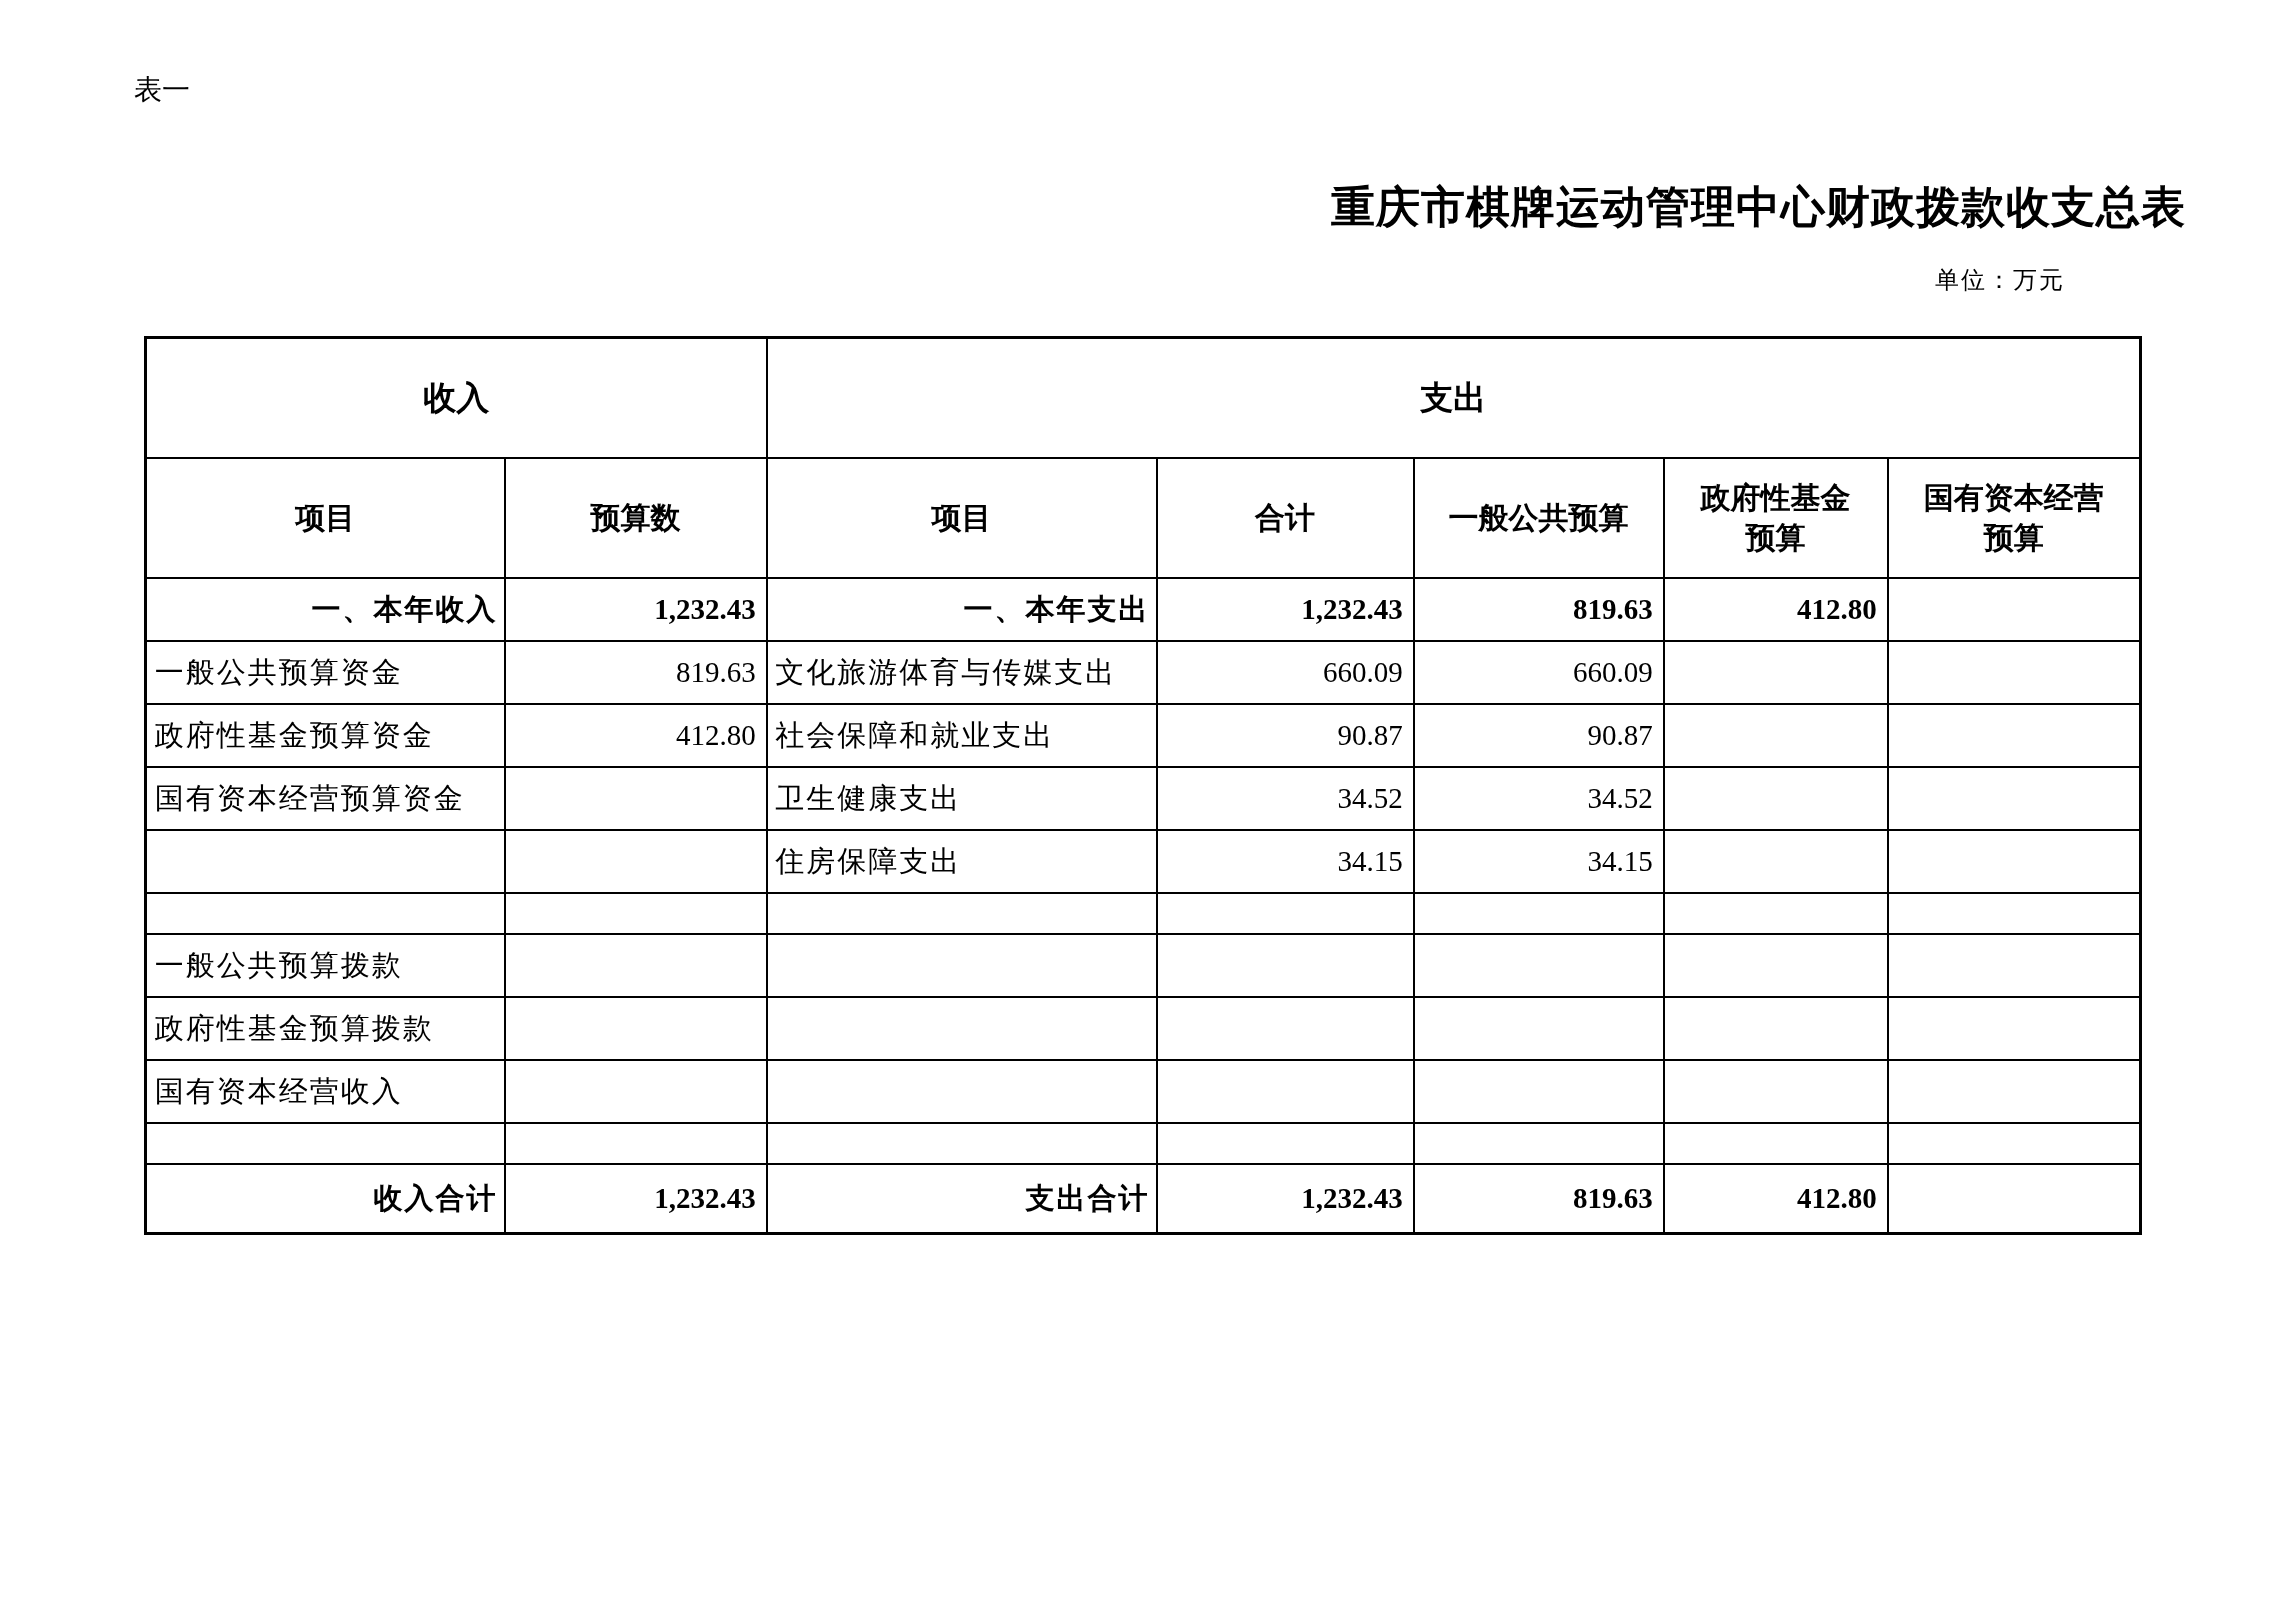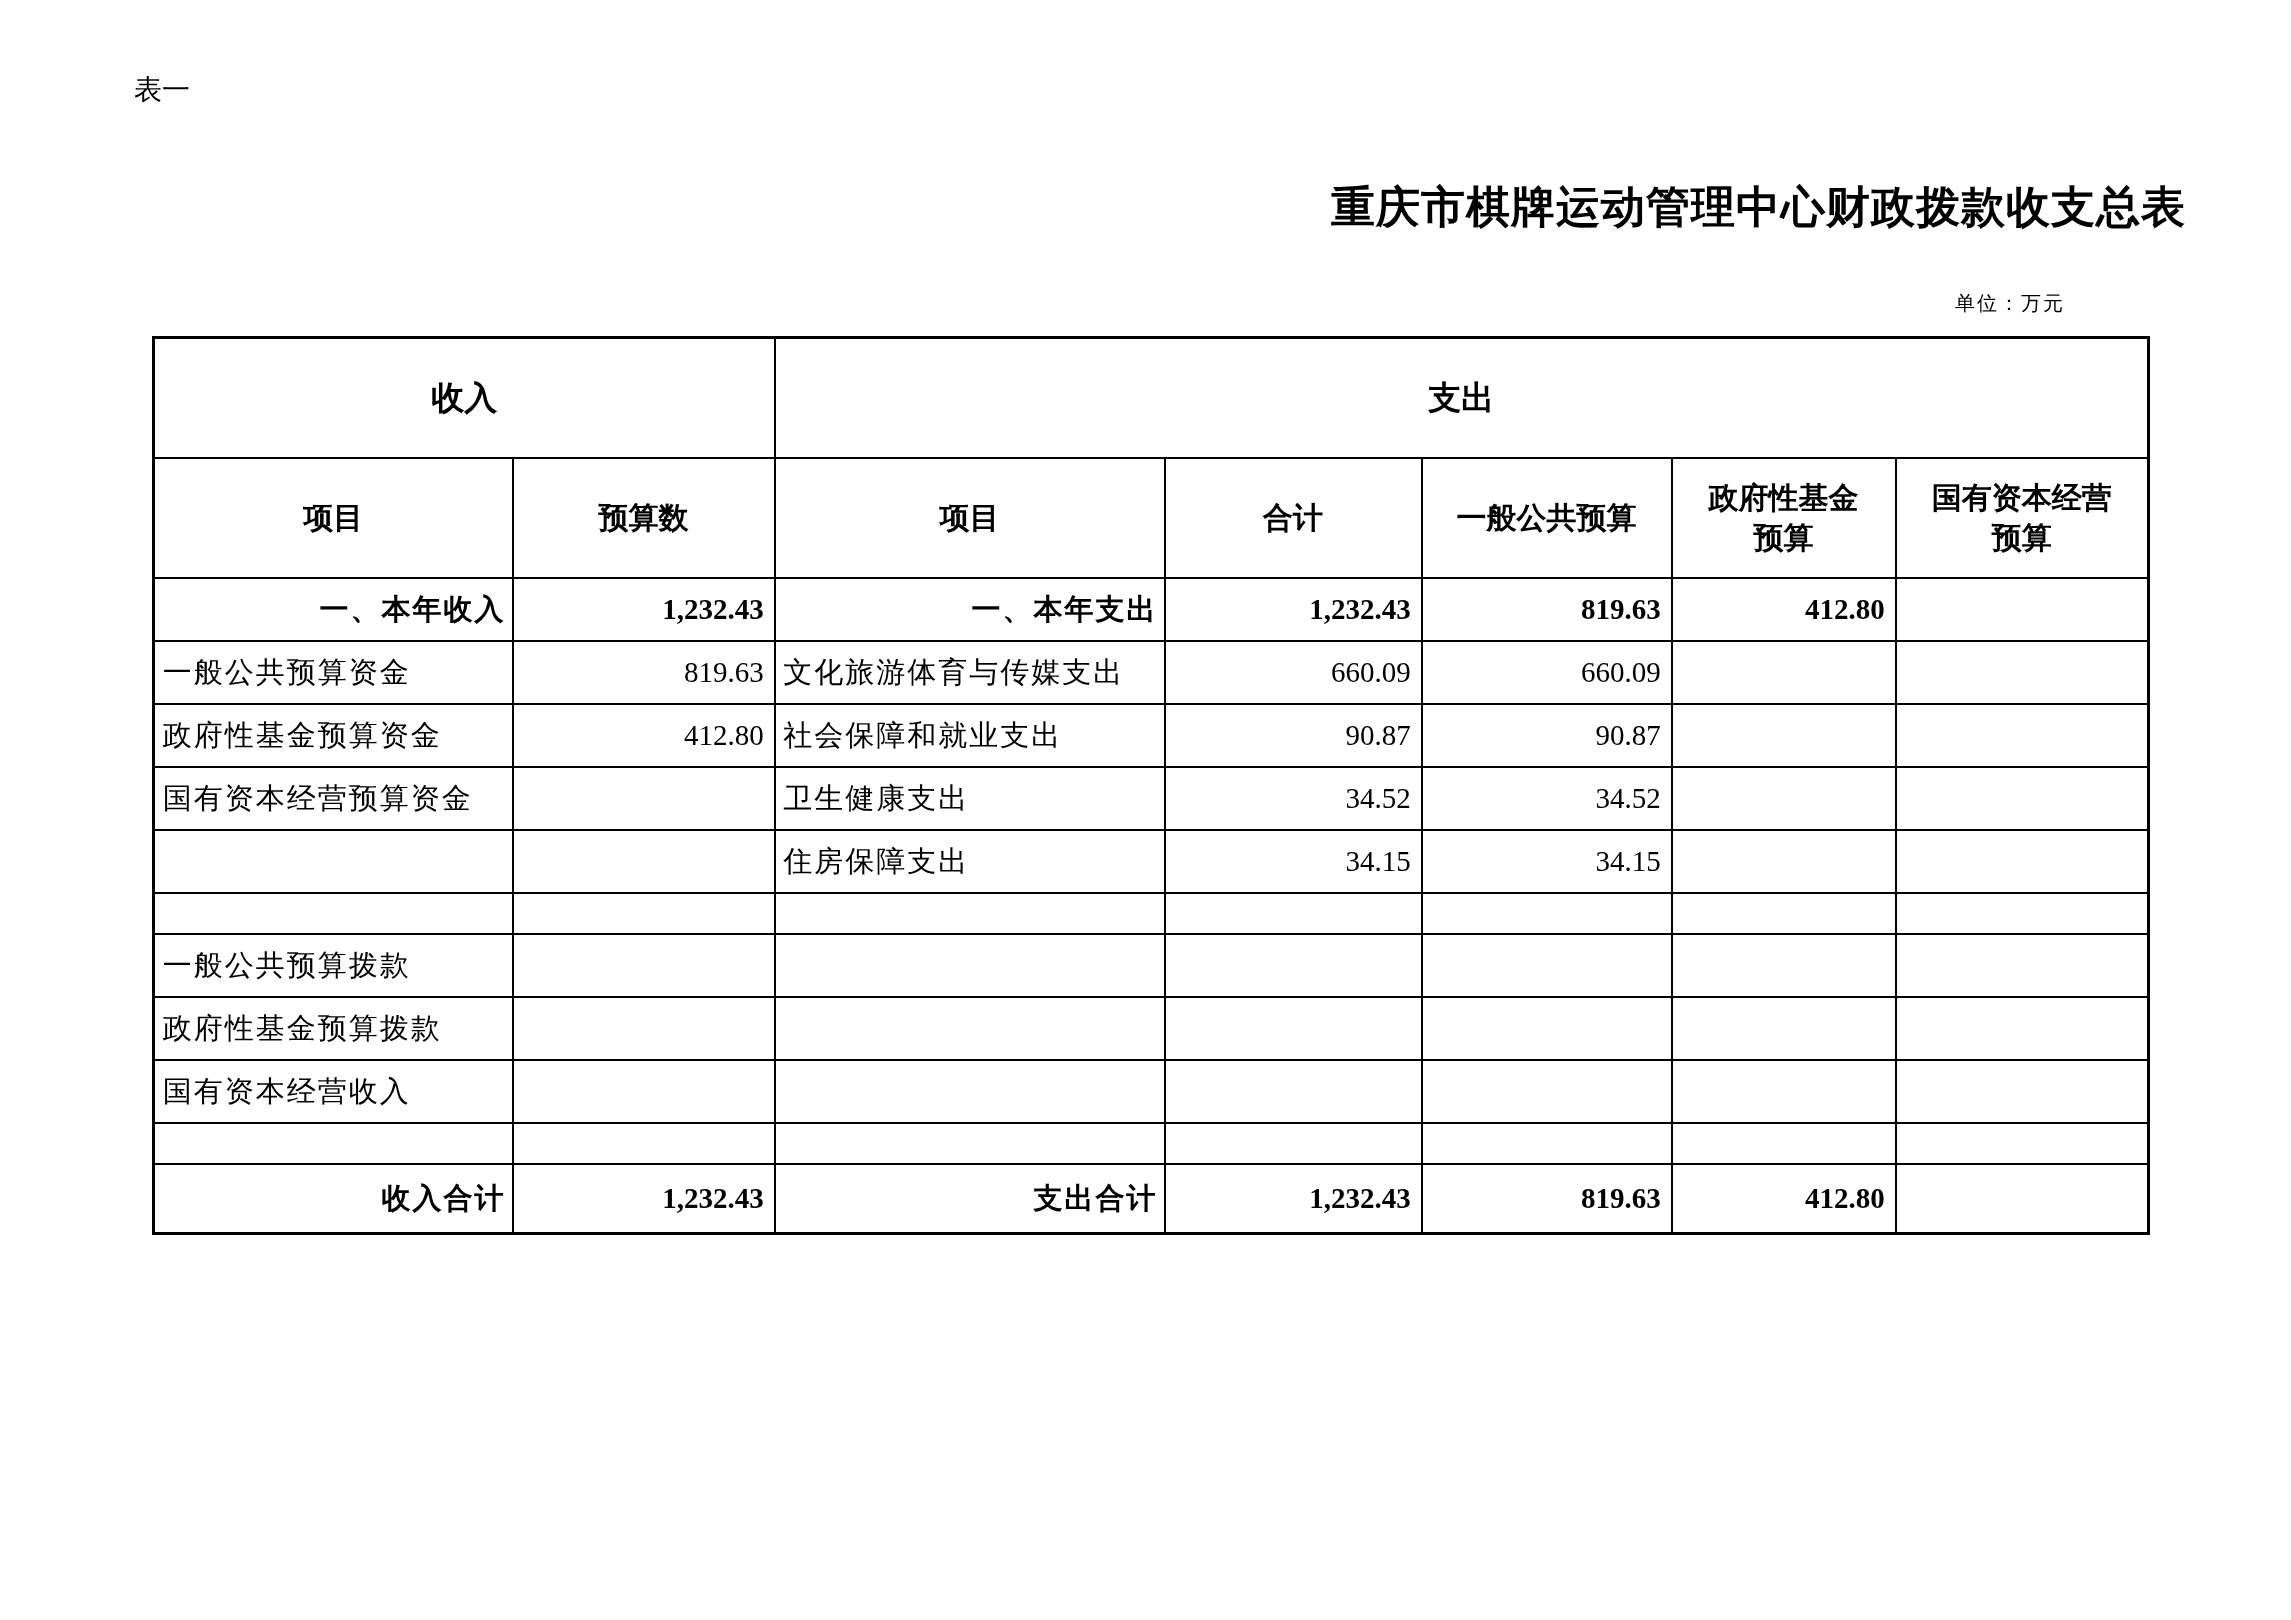--- a/index.html
+++ b/index.html
@@ -30,29 +30,29 @@
     width: 2186px;
     margin: 0;
     text-align: right;
     font-size: 44px;
     font-weight: bold;
     letter-spacing: 1px;
     font-family: "Liberation Sans", sans-serif;
   }
   .unit-note {
     position: absolute;
-    top: 290px;
+    top: 264px;
     right: 147px;
-    font-size: 20px;
+    font-size: 24px;
     letter-spacing: 2px;
     font-family: Liberation Mono, monospace;
   }
   table.budget {
     position: absolute;
-    left: 152px;
+    left: 144px;
     top: 336px;
     width: 1995px;
     border-collapse: collapse;
     table-layout: fixed;
     border: 3.9px solid #000;
   }
   table.budget th, table.budget td {
     border: 2.9px solid #000;
     vertical-align: middle;
     overflow: hidden;

